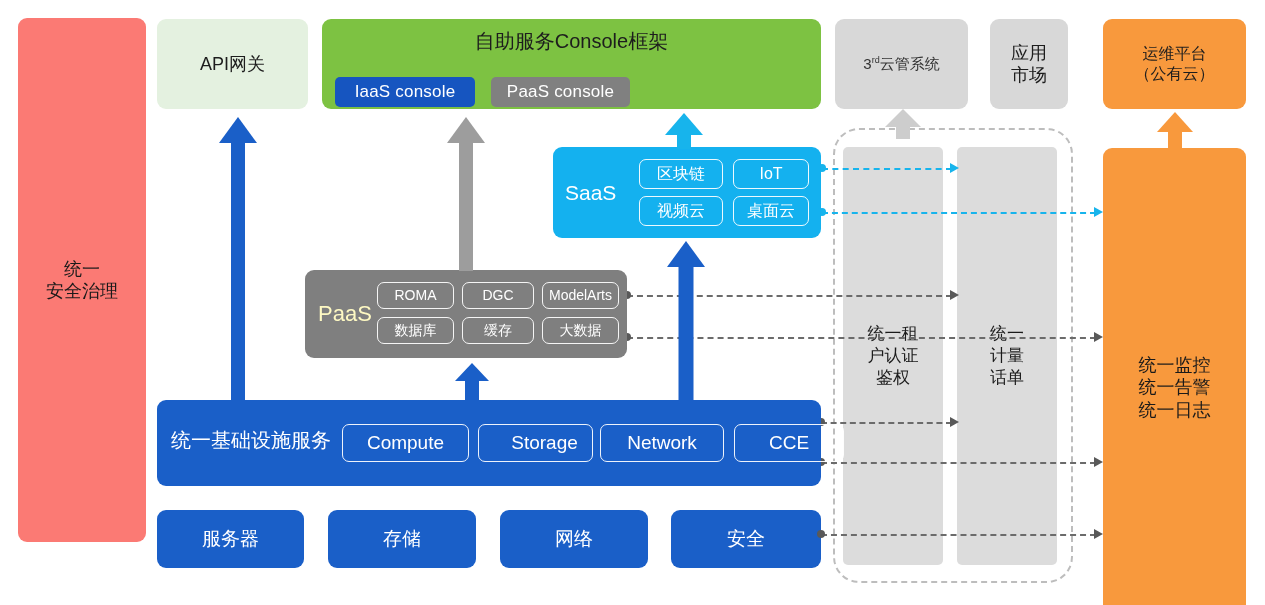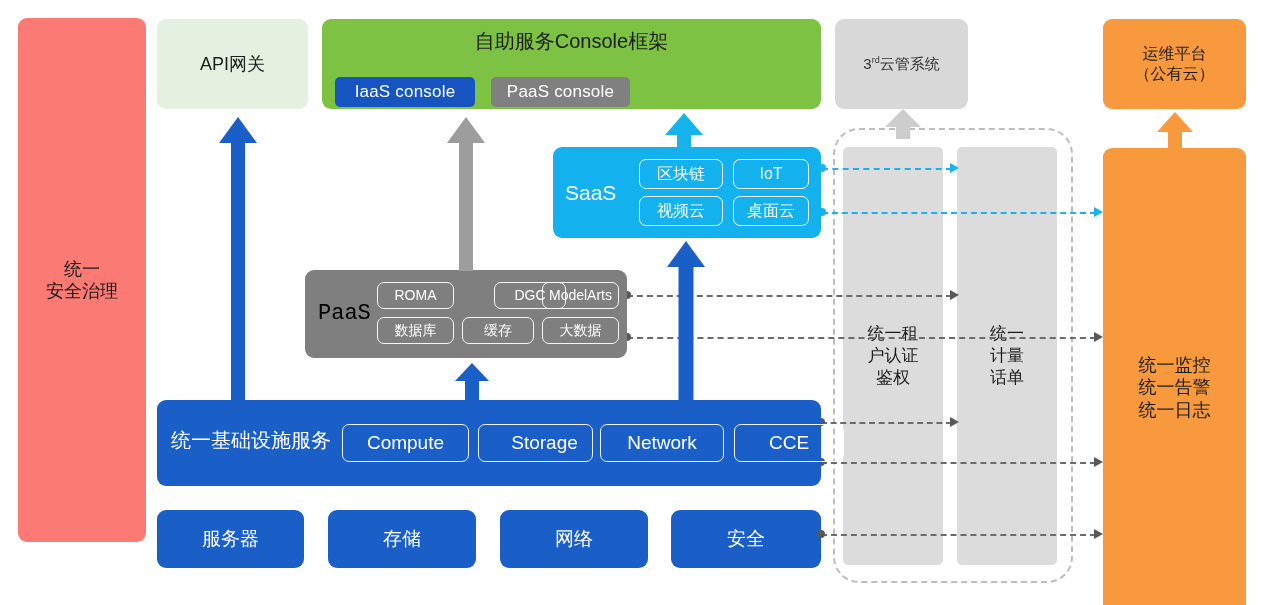--- a/index.html
+++ b/index.html
@@ -118,25 +118,25 @@
   .saas-c3{ left:180px; top:49px; width:76px; }
 
   
   .paas{
     left:305px; top:270px; width:322px; height:88px;
     background:#7f7f7f; border-radius:9px;
     display:block; z-index:5;
   }
   .paas-label{
     position:absolute; left:13px; top:30px;
-    color:#000000; font-size:22px;font-family:Liberation Mono, monospace;
+    color:#fef9c3; font-size:22px;
   }
   .paas .chip{ height:27px; font-size:14px; }
   .paas-c0{ left:72px;  top:12px; width:77px; }
-  .paas-c1{ left:157px; top:12px; width:72px;margin-left:32px; }
+  .paas-c1{ left:157px; top:12px; width:72px; }
   .paas-c2{ left:237px; top:12px; width:77px; }
   .paas-c3{ left:72px;  top:47px; width:77px; }
   .paas-c4{ left:157px; top:47px; width:72px; }
   .paas-c5{ left:237px; top:47px; width:77px; }
 
   
   .infra{
     left:157px; top:400px; width:664px; height:86px;
     background:#1a5fc8; border-radius:9px;
     display:block; z-index:5;
@@ -243,20 +243,23 @@
     </div>
     <div class="console-btn cbtn-paas">
       <span>PaaS console</span>
     </div>
   </div>
 
   <div class="box third-cloud">
     <span><span>3</span><sup>rd</sup><span>云管系统</span></span>
   </div>
 
+  <div class="box app-market">
+    <span class="ml">应用<br>市场</span>
+  </div>
 
   <div class="box ops-top">
     <span class="ml">运维平台<br>（公有云）</span>
   </div>
 
   <div class="box ops-panel">
     <span class="ml">统一监控<br>统一告警<br>统一日志</span>
   </div>
 
   <div class="box saas">

